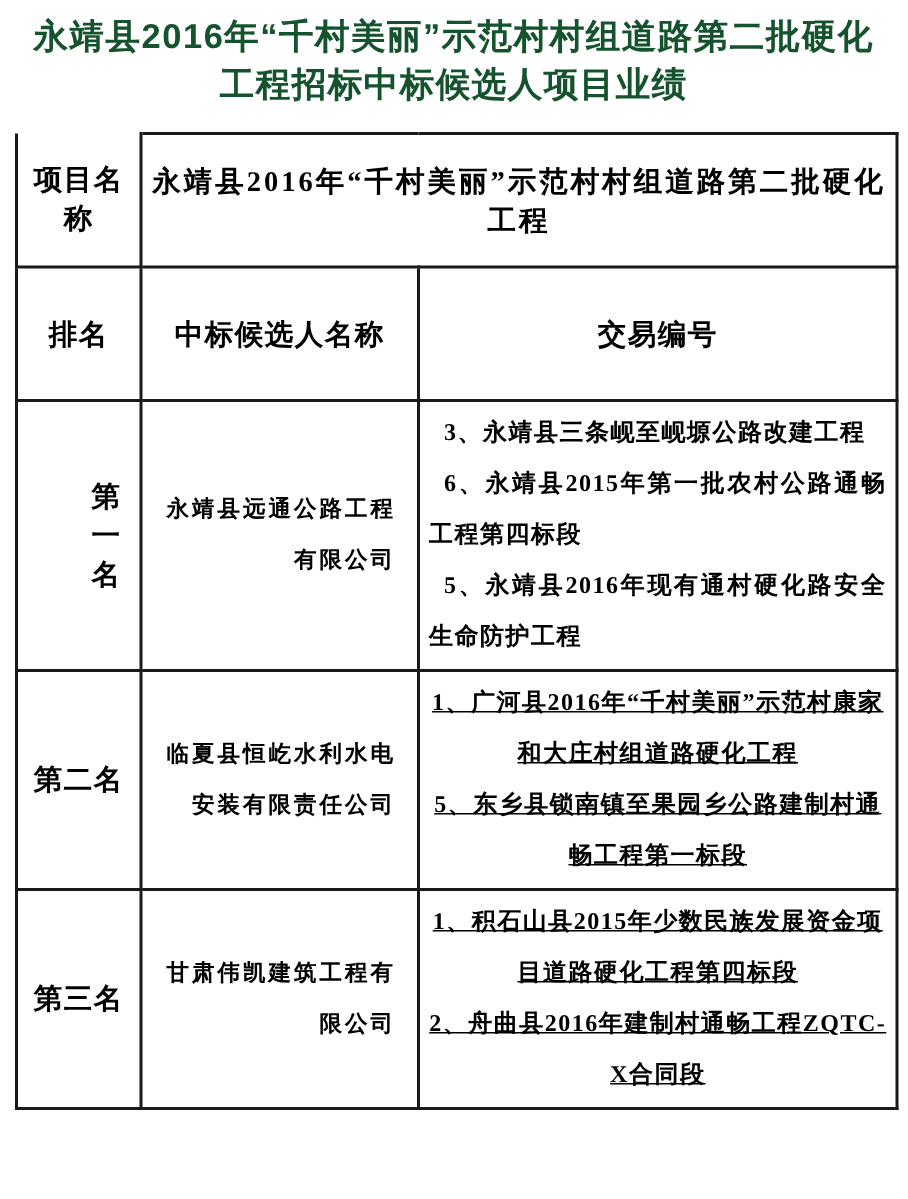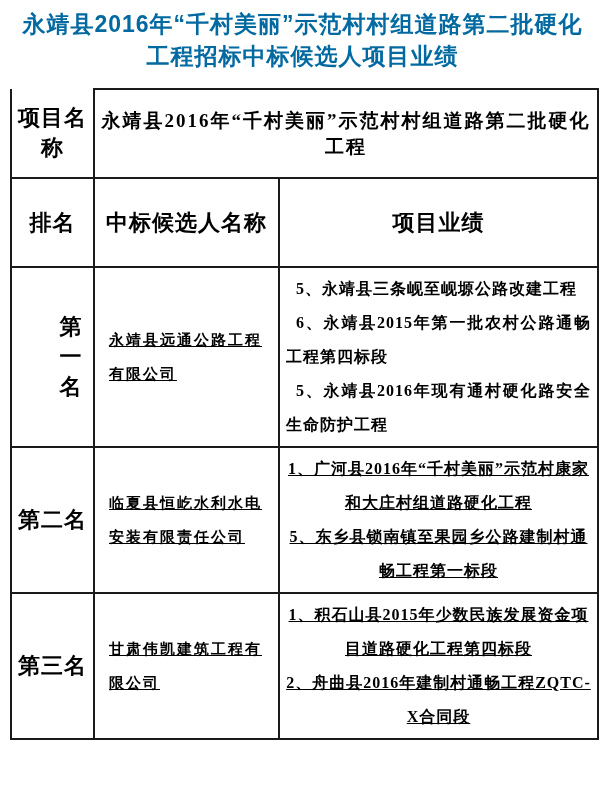--- a/index.html
+++ b/index.html
@@ -17,21 +17,21 @@
     font-family: "Liberation Sans", sans-serif;
   }
   .doc-title {
     margin: 8px 14px 16px 14px;
     text-align: center;
     font-family: "Liberation Sans", "DejaVu Sans", sans-serif;
     font-weight: bold;
     font-size: 23px;
     line-height: 32px;
     letter-spacing: 1px;
-    color: #0369a1;
+    color: #14532d;
   }
   table.doc-table {
     border-collapse: collapse;
     table-layout: fixed;
     width: 587px;
     margin-left: 10px;
   }
   col.c1 { width: 83px; }
   col.c2 { width: 185px; }
   col.c3 { width: 319px; }
@@ -44,46 +44,45 @@
   td.no-top { border-top: none; }
   .r-info td   { height: 83px; }
   .r-head td   { height: 83px; }
   .r-rank1 td  { height: 170px; padding-left: 41px; }
   .r-rank2 td  { height: 122px; }
   .r-rank3 td  { height: 136px; }
   td.label {
     text-align: center;
     font-family: "Liberation Sans", "DejaVu Sans", sans-serif;
     font-weight: bold;
-    font-size: 22px;
+    font-size: 19px;
     letter-spacing: 1px;
   }
   td.value-kai {
     text-align: center;
     font-family: "Liberation Serif", "DejaVu Serif", serif;
     font-weight: bold;
     font-size: 19px;
     letter-spacing: 2px;
   }
   td.value-code {
     text-align: center;
     font-family: "Liberation Sans", "DejaVu Sans", sans-serif;
     font-weight: bold;
     font-size: 17px;
     letter-spacing: 1px;
   }
   td.candidate {
-    text-align: left;
+    text-align: right;
     font-family: "Liberation Serif", "DejaVu Serif", serif;
     font-weight: bold;
     font-size: 15px;
     letter-spacing: 2px;
     line-height: 34px;
     padding: 0 14px;
-    text-decoration: underline;
   }
   td.achievements {
     padding: 4px 6px;
   }
   td.achievements p {
     margin: 0;
     font-family: "Liberation Serif", "DejaVu Serif", serif;
     font-weight: bold;
     font-size: 16px;
     letter-spacing: 1px;
@@ -115,28 +114,28 @@
     <tbody>
         <tr class="r-info">
       <td class="label no-top">项目名称</td>
       <td class="value-kai" colspan="2">永靖县2016年“千村美丽”示范村村组道路第二批硬化工程</td>
     </tr>
 
 
     <tr class="r-head">
       <td class="label">排名</td>
       <td class="label">中标候选人名称</td>
-      <td class="label">项目业绩</td>
+      <td class="label">交易编号</td>
     </tr>
 
     <tr class="r-rank1">
       <td class="label">第一名</td>
       <td class="candidate">永靖县远通公路工程有限公司</td>
       <td class="achievements">
-        <p class="just">5、永靖县三条岘至岘塬公路改建工程</p>
+        <p class="just">3、永靖县三条岘至岘塬公路改建工程</p>
         <p class="just">6、永靖县2015年第一批农村公路通畅工程第四标段</p>
         <p class="just">5、永靖县2016年现有通村硬化路安全生命防护工程</p>
       </td>
     </tr>
 
     <tr class="r-rank2">
       <td class="label">第二名</td>
       <td class="candidate">临夏县恒屹水利水电安装有限责任公司</td>
       <td class="achievements">
         <p class="cent">1、广河县2016年“千村美丽”示范村康家和大庄村组道路硬化工程</p>

